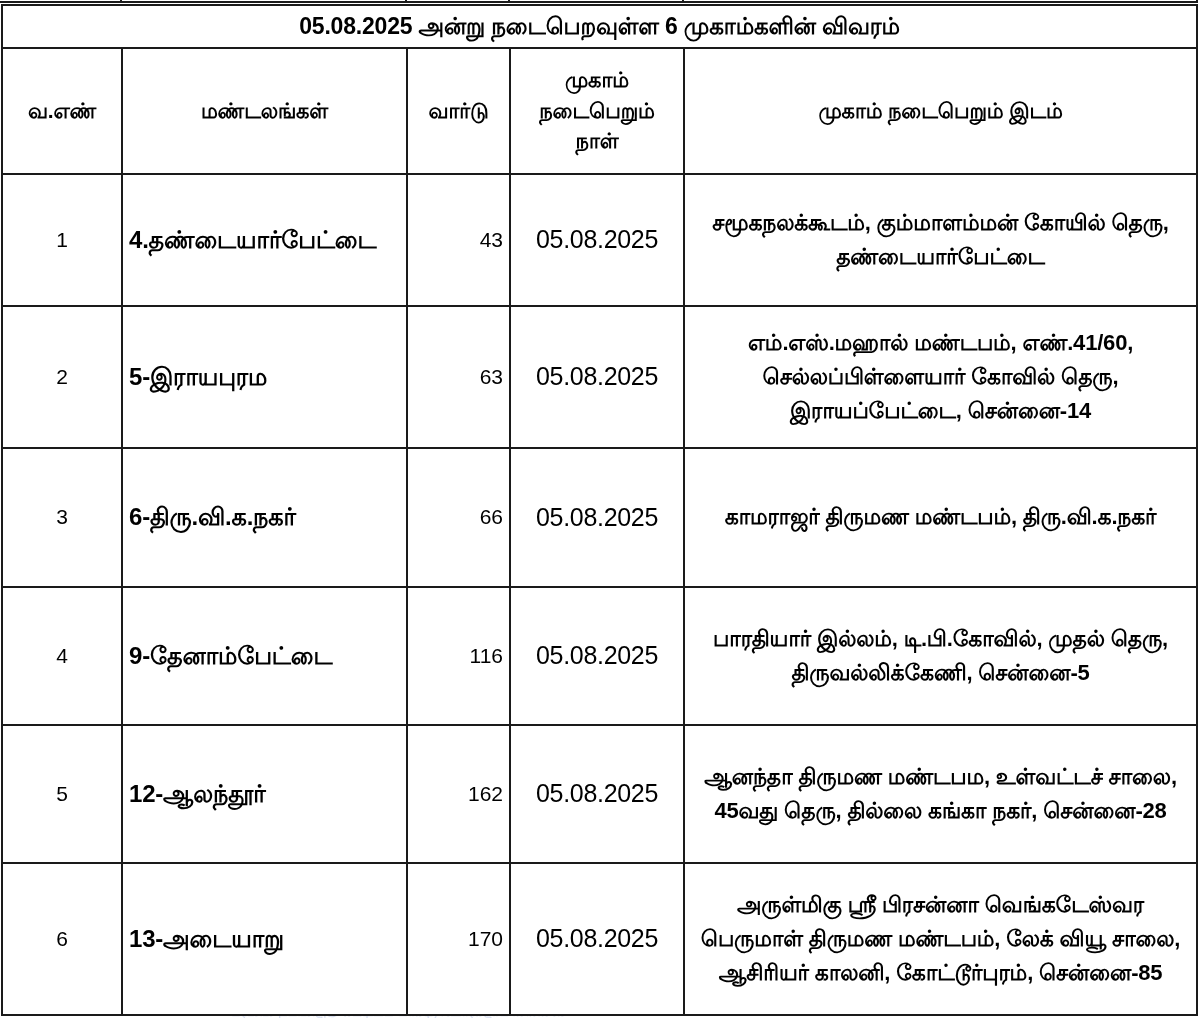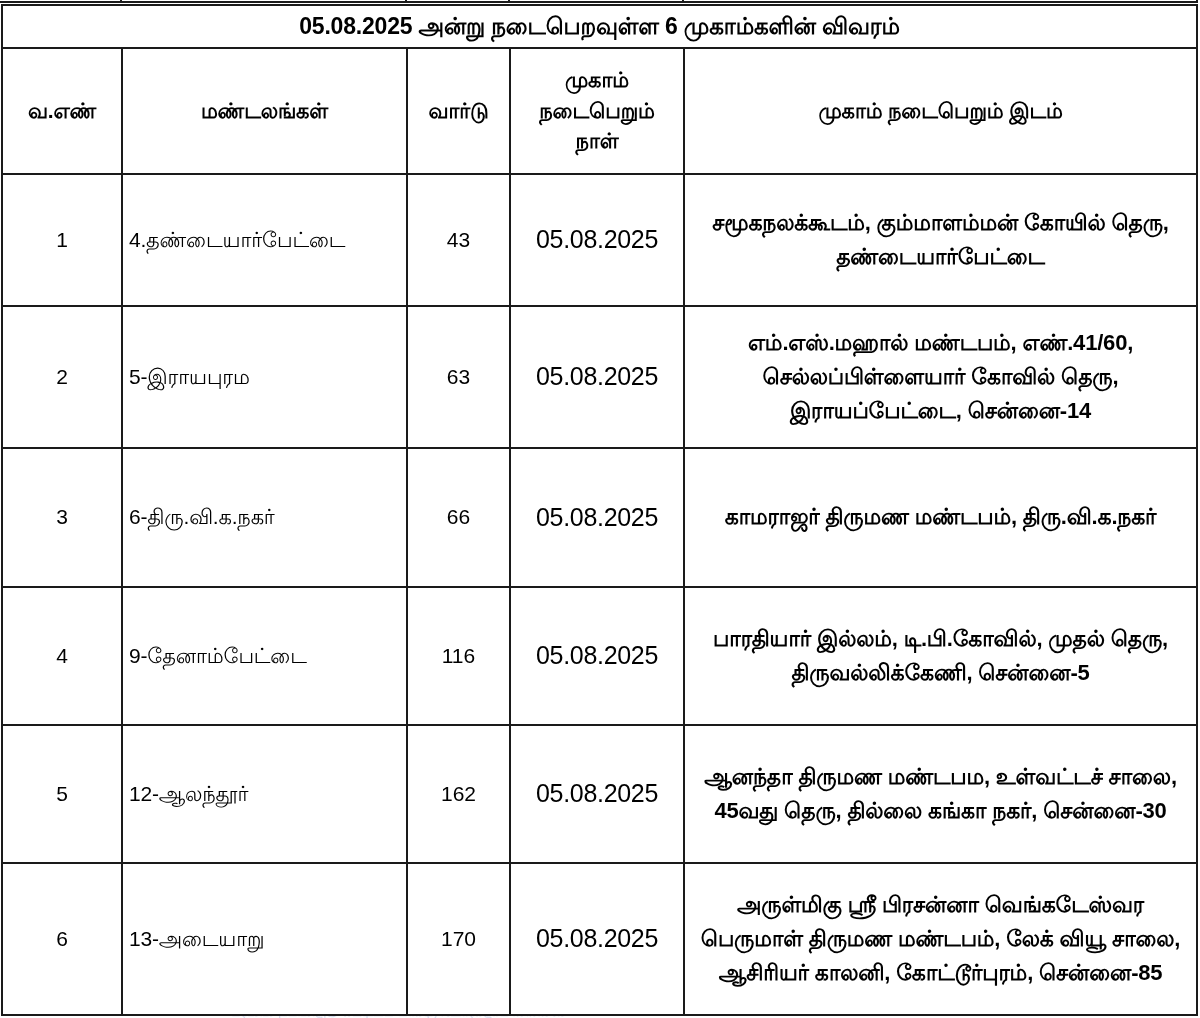--- a/index.html
+++ b/index.html
@@ -84,28 +84,28 @@
   .col-date   { width: 174px; }
   .col-venue  { width: auto; }
 
   .cell-sno {
     text-align: center;
     font-size: 21px;
     font-weight: 400;
   }
   .cell-zone {
     text-align: left;
-    font-size: 21px;
-    font-weight: 400;
+    font-size: 24px;
+    font-weight: 700;
     line-height: 1.9;
     padding-left: 12px;
     letter-spacing: -0.2px;
   }
   .cell-ward {
-    text-align: center;
+    text-align: right;
     font-size: 21px;
     font-weight: 400;
   }
   .cell-date {
     text-align: center;
     font-size: 25px;
     font-weight: 400;
     letter-spacing: -0.3px;
   }
   .cell-venue {
@@ -219,21 +219,21 @@
         <td class="cell-ward">116</td>
         <td class="cell-date">05.08.2025</td>
         <td class="cell-venue">பாரதியார் இல்லம், டி.பி.கோவில், முதல் தெரு, திருவல்லிக்கேணி, சென்னை-5</td>
       </tr>
 
       <tr class="row-h5">
         <td class="cell-sno">5</td>
         <td class="cell-zone">12-ஆலந்தூர்</td>
         <td class="cell-ward">162</td>
         <td class="cell-date">05.08.2025</td>
-        <td class="cell-venue">ஆனந்தா திருமண மண்டபம, உள்வட்டச் சாலை, 45வது தெரு, தில்லை கங்கா நகர், சென்னை-30</td>
+        <td class="cell-venue">ஆனந்தா திருமண மண்டபம, உள்வட்டச் சாலை, 45வது தெரு, தில்லை கங்கா நகர், சென்னை-28</td>
       </tr>
 
       <tr class="row-h6">
         <td class="cell-sno">6</td>
         <td class="cell-zone">13-அடையாறு</td>
         <td class="cell-ward">170</td>
         <td class="cell-date">05.08.2025</td>
         <td class="cell-venue">அருள்மிகு ஸ்ரீ பிரசன்னா வெங்கடேஸ்வர பெருமாள் திருமண மண்டபம், லேக் வியூ சாலை, ஆசிரியர் காலனி, கோட்டூர்புரம், சென்னை-85</td>
       </tr>
     </tbody>

